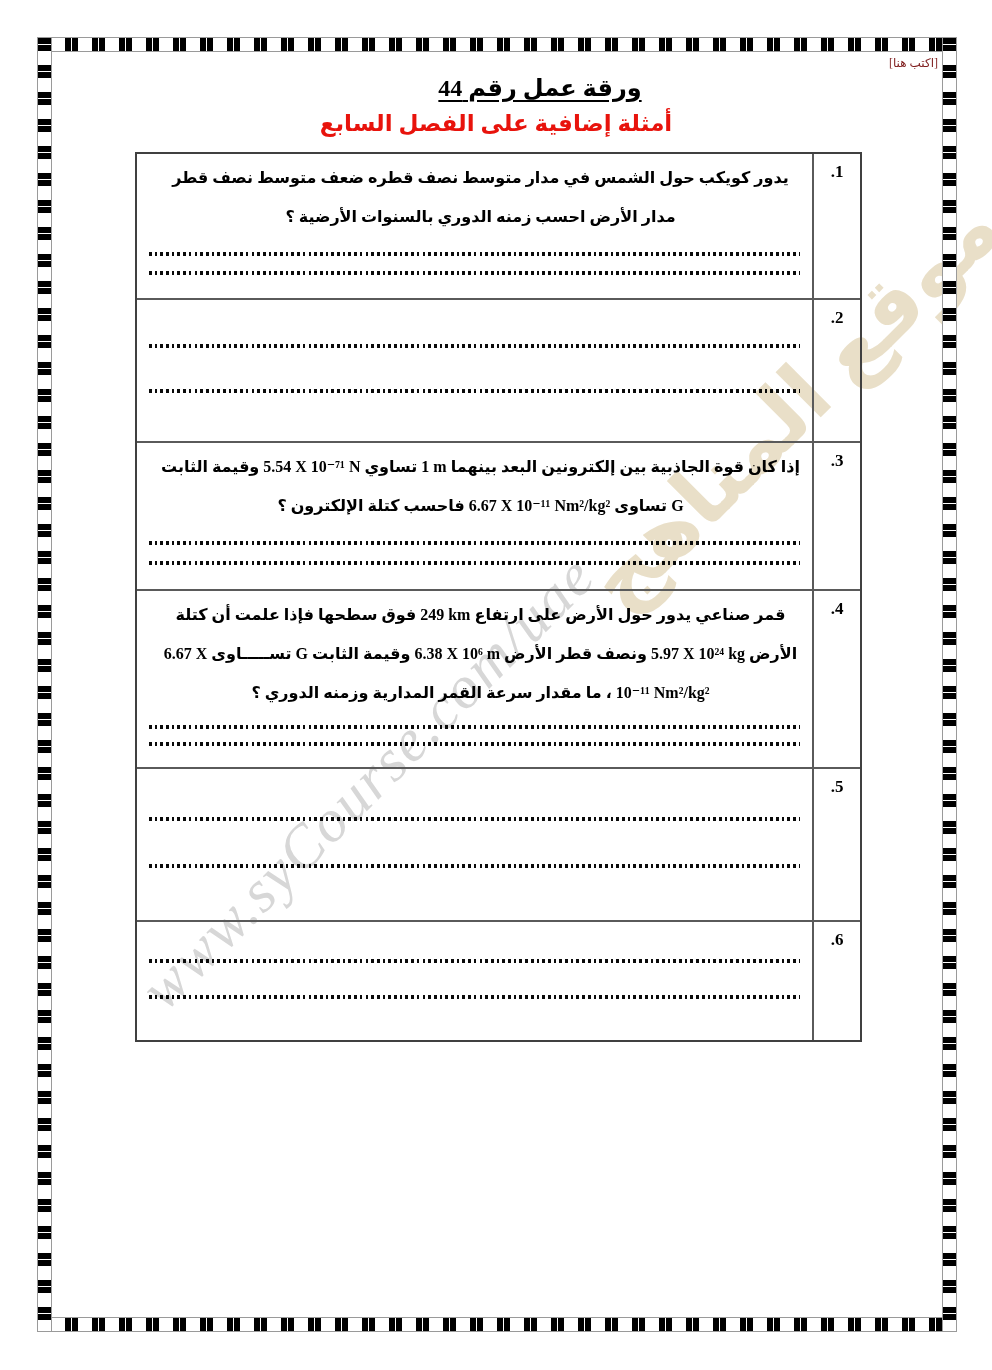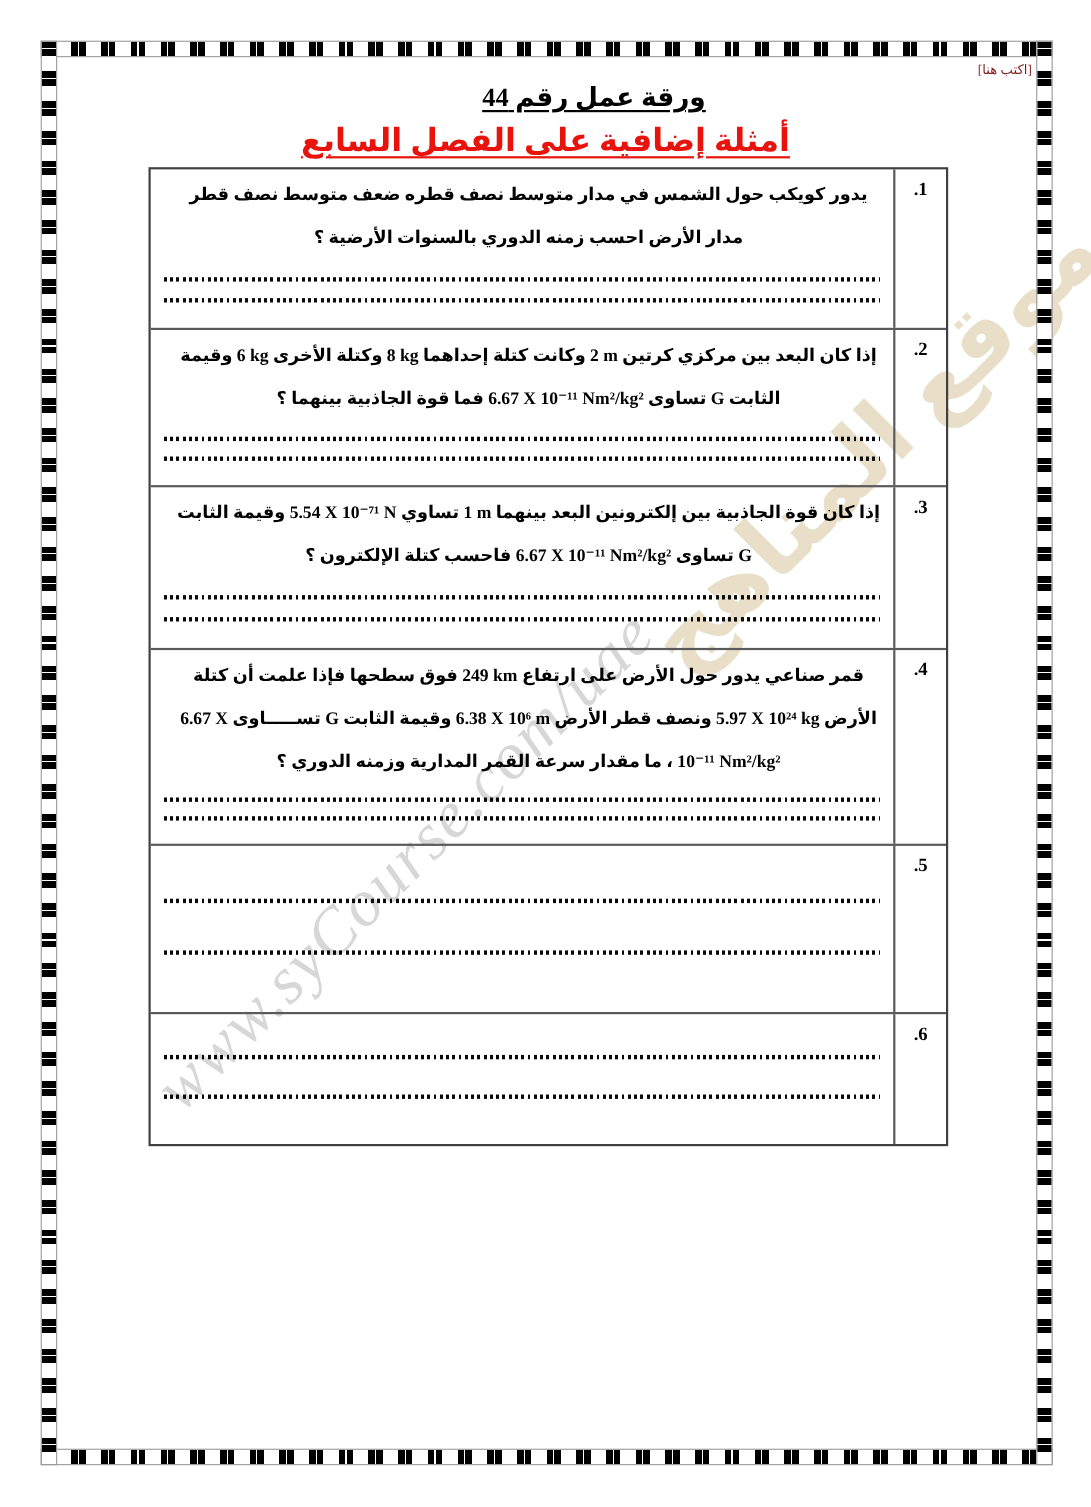--- a/index.html
+++ b/index.html
@@ -42,22 +42,22 @@
     font-family:"Liberation Serif","DejaVu Sans",serif;
   }
   .title{
     top:74px;left:0;width:100%;text-align:center;direction:rtl;
     font-size:24px;font-weight:bold;text-decoration:underline;
     text-underline-offset:4px;
     margin-left:44px;
   }
   .subtitle{
     top:110px;left:0;width:100%;text-align:center;direction:rtl;
-    font-size:29px;font-weight:bold;color:#e8130c;
-    text-decoration:underline;text-underline-offset:5px;
+    font-size:23px;font-weight:bold;color:#e8130c;
+    text-underline-offset:5px;
   }
 
   
   .qtable{
     top:152px;left:135px;width:727px;direction:rtl;
     border:2px solid #404040;box-sizing:border-box;background:transparent;
   }
   .qrow{display:flex;border-bottom:2px solid #5a5a5a;box-sizing:border-box;}
   .qrow:last-child{border-bottom:none;}
   .qrow:nth-child(1){height:146px;}
@@ -111,21 +111,20 @@
         <div class="answer-lines">
           <div class="dotline"></div>
           <div class="dotline"></div>
         </div>
       </div>
     </div>
 
     <div class="qrow">
       <div class="qnum">2.</div>
       <div class="qcell">
-        <div class="qtext">إذا كان البعد بين مركزي كرتين ‎2 m‎ وكانت كتلة إحداهما ‎8 kg‎ وكتلة الأخرى ‎6 kg‎ وقيمة الثابت G تساوى ‎6.67 X 10⁻¹¹ Nm²/kg²‎ فما قوة الجاذبية بينهما ؟</div>
         <div class="answer-lines">
           <div class="dotline"></div>
           <div class="dotline"></div>
         </div>
       </div>
     </div>
 
     <div class="qrow">
       <div class="qnum">3.</div>
       <div class="qcell">

